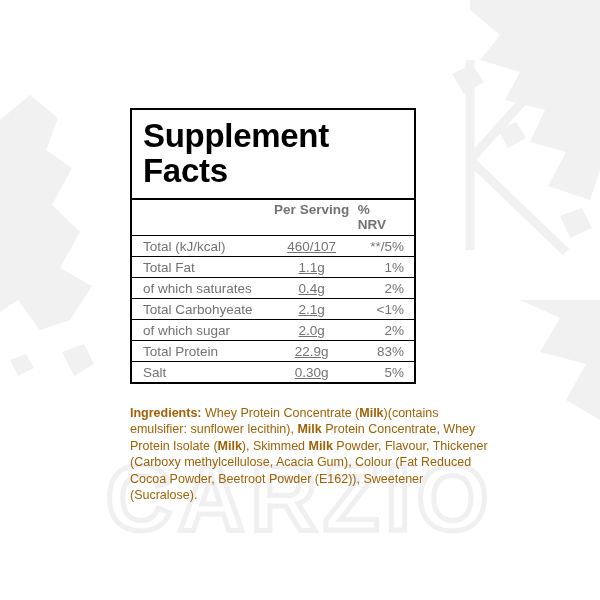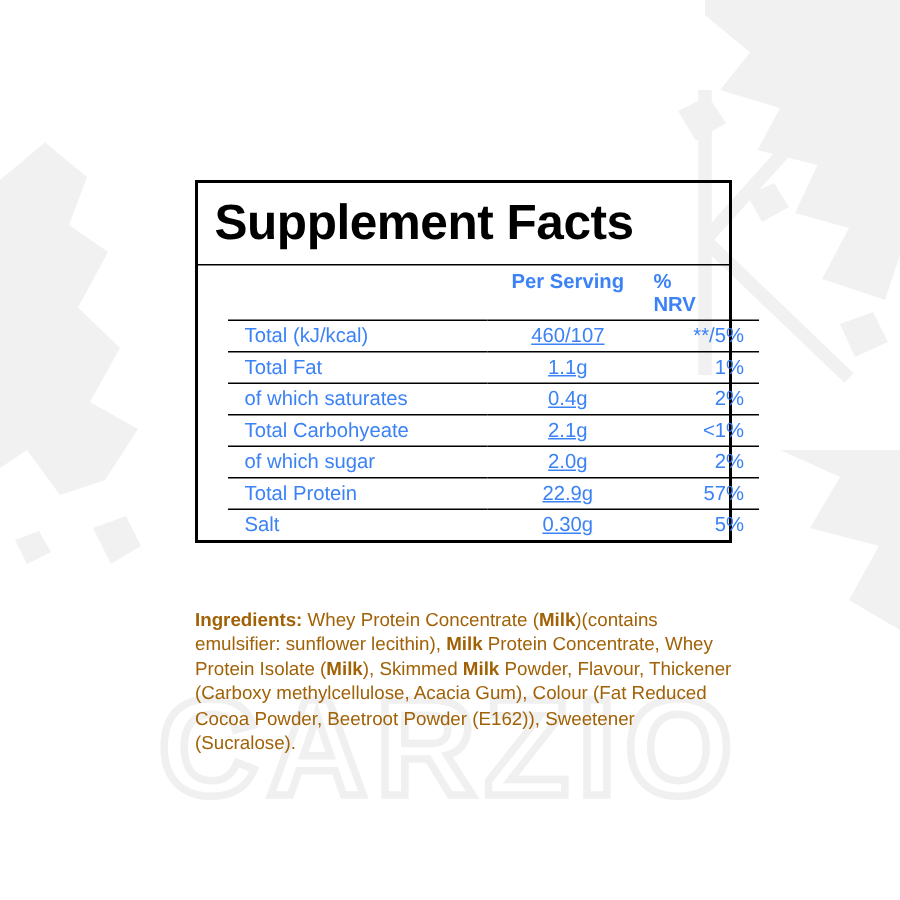--- a/index.html
+++ b/index.html
@@ -21,22 +21,22 @@
     inset: 0;
     z-index: 0;
     pointer-events: none;
   }
   #watermark svg { display: block; }
 
   
   #panel {
     position: absolute;
     left: 130px;
-    top: 120px;
-    width: 358px;
+    top: 108px;
+    width: 286px;
     z-index: 2;
   }
 
   .facts-box {
     border: 2.5px solid #000;
     background: transparent;
     padding: 0;
     box-sizing: border-box;
   }
 
@@ -59,22 +59,21 @@
   .rule-thin {
     height: 1.5px;
     background: #000;
     margin: 4px 0 0 0;
   }
 
   table.facts {
     width: 100%;
     border-collapse: collapse;
     font-size: 13.5px;
-    color: #3b82f6;
-    margin-left: 20px;
+    color: #737373;
   }
   table.facts th, table.facts td {
     padding: 2.5px 4px;
     font-weight: normal;
     vertical-align: baseline;
   }
   table.facts thead th {
     font-weight: bold;
     font-size: 13.5px;
     border-bottom: 1.5px solid #000;
@@ -170,21 +169,21 @@
             <td class="c-nrv">&lt;1%</td>
           </tr>
           <tr>
             <td class="c-name">of which sugar</td>
             <td class="c-serv">2.0g</td>
             <td class="c-nrv">2%</td>
           </tr>
           <tr>
             <td class="c-name">Total Protein</td>
             <td class="c-serv">22.9g</td>
-            <td class="c-nrv">57%</td>
+            <td class="c-nrv">83%</td>
           </tr>
           <tr>
             <td class="c-name">Salt</td>
             <td class="c-serv">0.30g</td>
             <td class="c-nrv">5%</td>
           </tr>
         </tbody>
     </table>
 
   </div>

